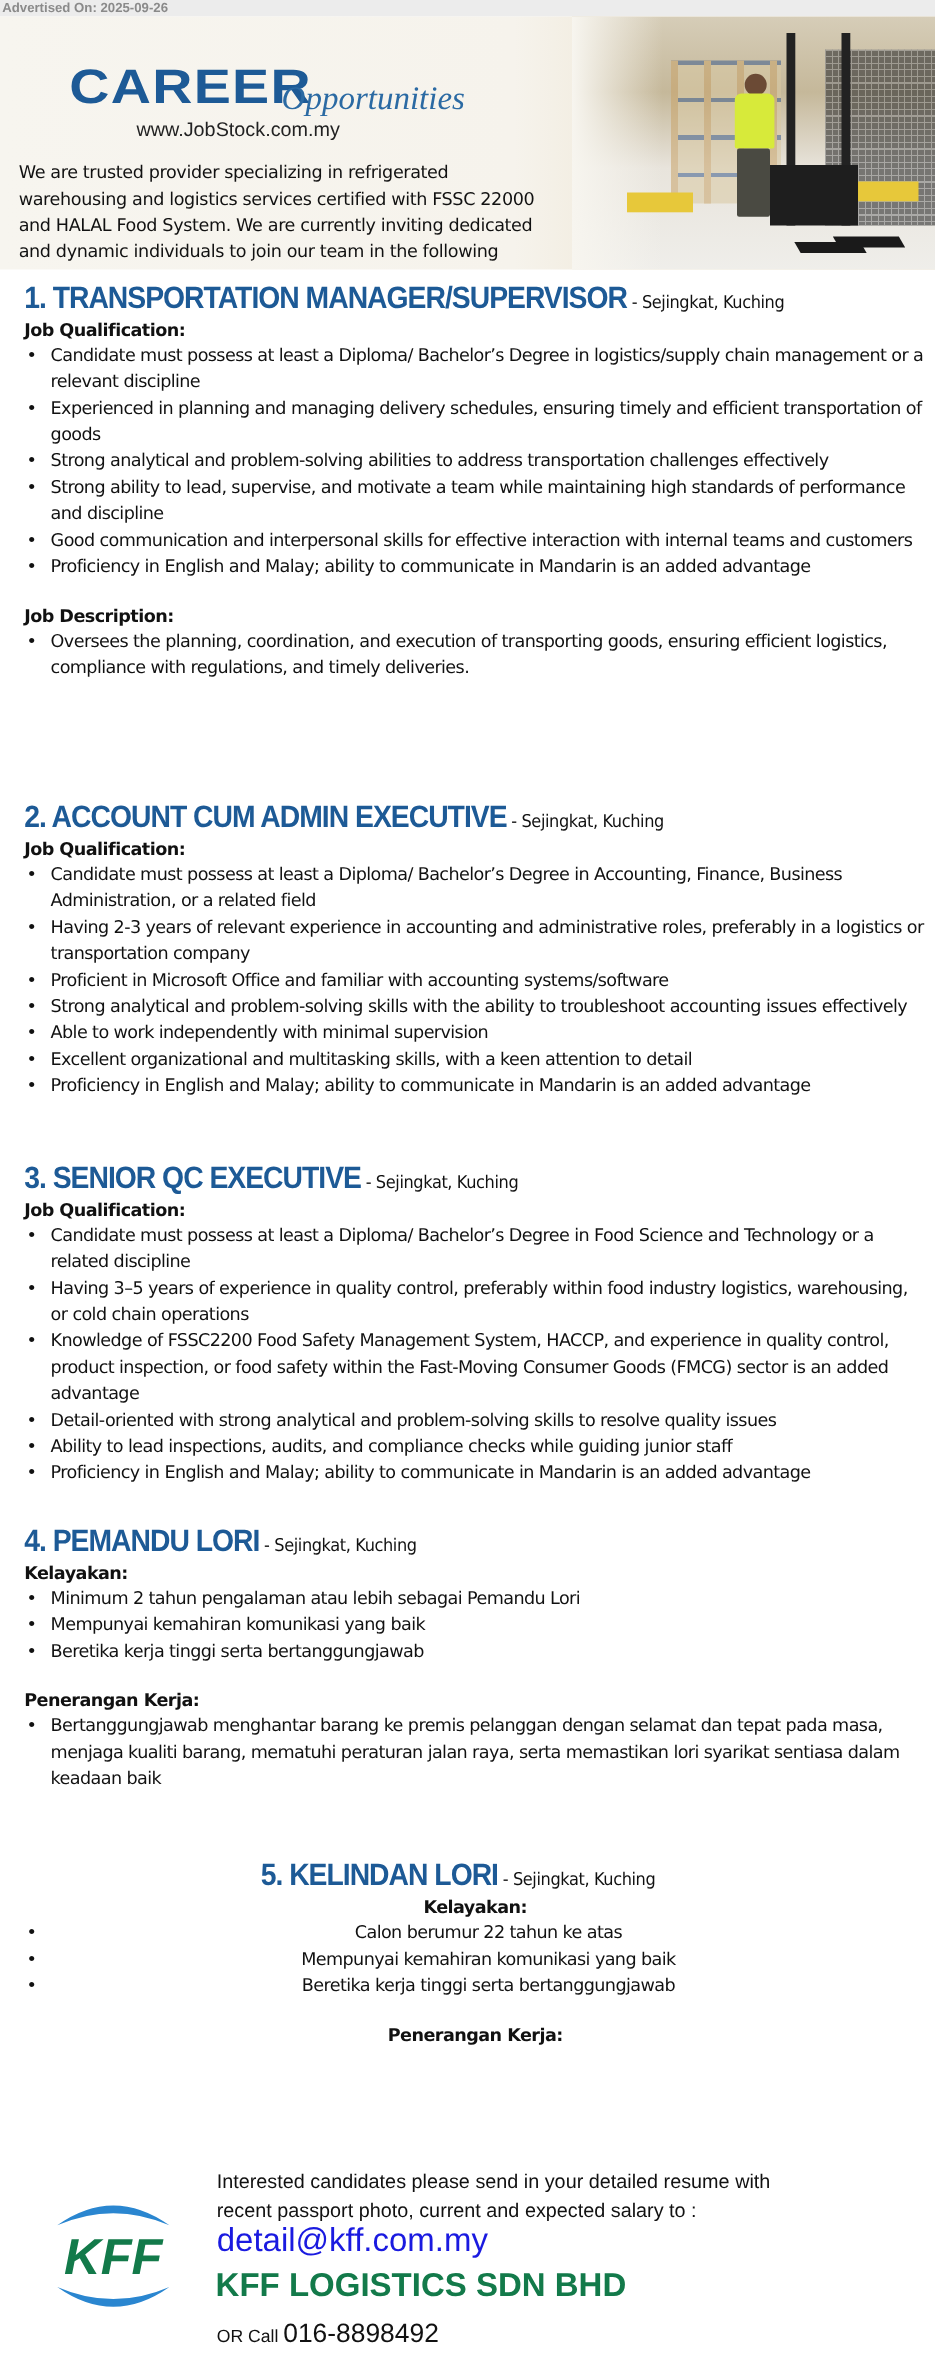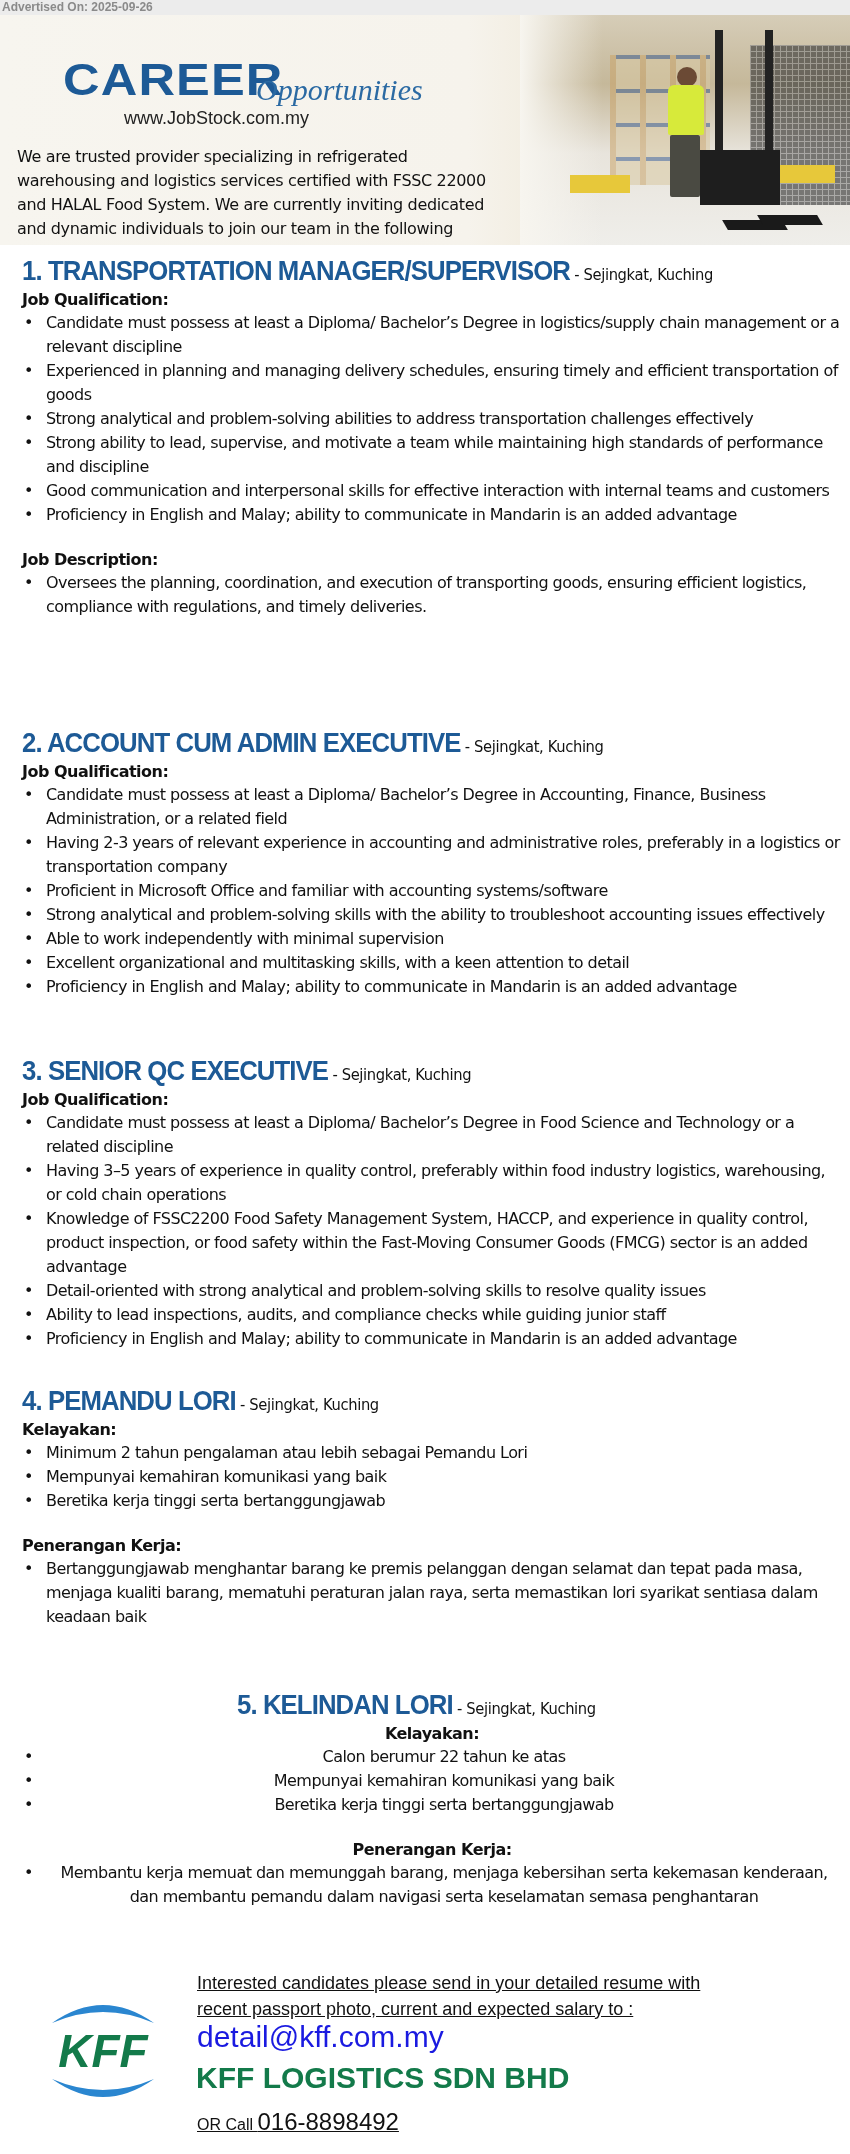--- a/index.html
+++ b/index.html
@@ -33,24 +33,24 @@
   .job-title { font: bold 28px "Liberation Sans", sans-serif; color: #1d5a96; letter-spacing: -1px; transform: scaleX(0.92); transform-origin: left; white-space: nowrap; display: inline-block; }
   .job-title .loc { font: 16px "DejaVu Sans", sans-serif; color: #111; letter-spacing: -0.4px; }
   .sub { font: bold 16px "DejaVu Sans", sans-serif; color: #111; letter-spacing: -0.5px; margin-top: 2px; line-height: 22px; }
   ul.b { list-style: none; }
   ul.b li { position: relative; padding-left: 24px; font: 16px "DejaVu Sans", sans-serif; letter-spacing: -0.55px; line-height: 24px; color: #111; }
   ul.b li::before { content: "•"; position: absolute; left: 2px; top: 0; }
   .gap { height: 20px; }
 
   .footer { position: absolute; left: 0; top: 1960px; width: 850px; height: 194px; }
   .logo { position: absolute; left: 38px; top: 35px; width: 130px; height: 110px; }
-  .ftext { position: absolute; left: 197px; top: 10px; font: 18px "Liberation Sans", sans-serif; color: #111; line-height: 26px; text-decoration: underline; }
+  .ftext { position: absolute; left: 197px; top: 10px; font: 18px "Liberation Sans", sans-serif; color: #111; line-height: 26px; }
   .email { position: absolute; left: 197px; top: 60px; font: 30px "Liberation Sans", sans-serif; color: #1a1ae0; }
   .company { position: absolute; left: 196px; top: 101px; font: bold 30px "Liberation Sans", sans-serif; color: #137a4a; letter-spacing: 0px; }
-  .call { position: absolute; left: 197px; top: 148px; font: 16px "Liberation Sans", sans-serif; color: #111; text-decoration: underline; }
+  .call { position: absolute; left: 197px; top: 148px; font: 16px "Liberation Sans", sans-serif; color: #111; }
   .call .num { font: 24px "Liberation Sans", sans-serif; }
 </style>
 </head>
 <body>
 
 <div class="page">
   <div class="adbar">Advertised On: 2025-09-26</div>
 
   <div class="banner">
     <div class="photo">
@@ -138,23 +138,20 @@
     <div class="job" style="top:1444px;text-align:center;">
       <div class="job-title"><span>5. KELINDAN LORI</span><span class="loc"> - Sejingkat, Kuching</span></div>
       <div class="sub">Kelayakan:</div>
       <ul class="b">
         <li>Calon berumur 22 tahun ke atas</li>
         <li>Mempunyai kemahiran komunikasi yang baik</li>
         <li>Beretika kerja tinggi serta bertanggungjawab</li>
       </ul>
       <div class="gap"></div>
       <div class="sub">Penerangan Kerja:</div>
-      <ul class="b">
-        <li>Membantu kerja memuat dan memunggah barang, menjaga kebersihan serta kekemasan kenderaan, dan membantu pemandu dalam navigasi serta keselamatan semasa penghantaran</li>
-      </ul>
     </div>
   </div>
 
   <div class="footer">
     <div class="logo">
       <svg width="130" height="110" viewBox="0 0 130 110">
         <path d="M14 28 Q65 -8 116 28 Q65 6 14 28 Z" fill="#2a86d0"></path>
         <path d="M14 84 Q65 120 116 84 Q65 106 14 84 Z" fill="#2a86d0"></path>
         <text x="65" y="72" text-anchor="middle" font-family="Liberation Sans, sans-serif" font-weight="bold" font-style="italic" font-size="46" fill="#137a4a">KFF</text>
       </svg>

